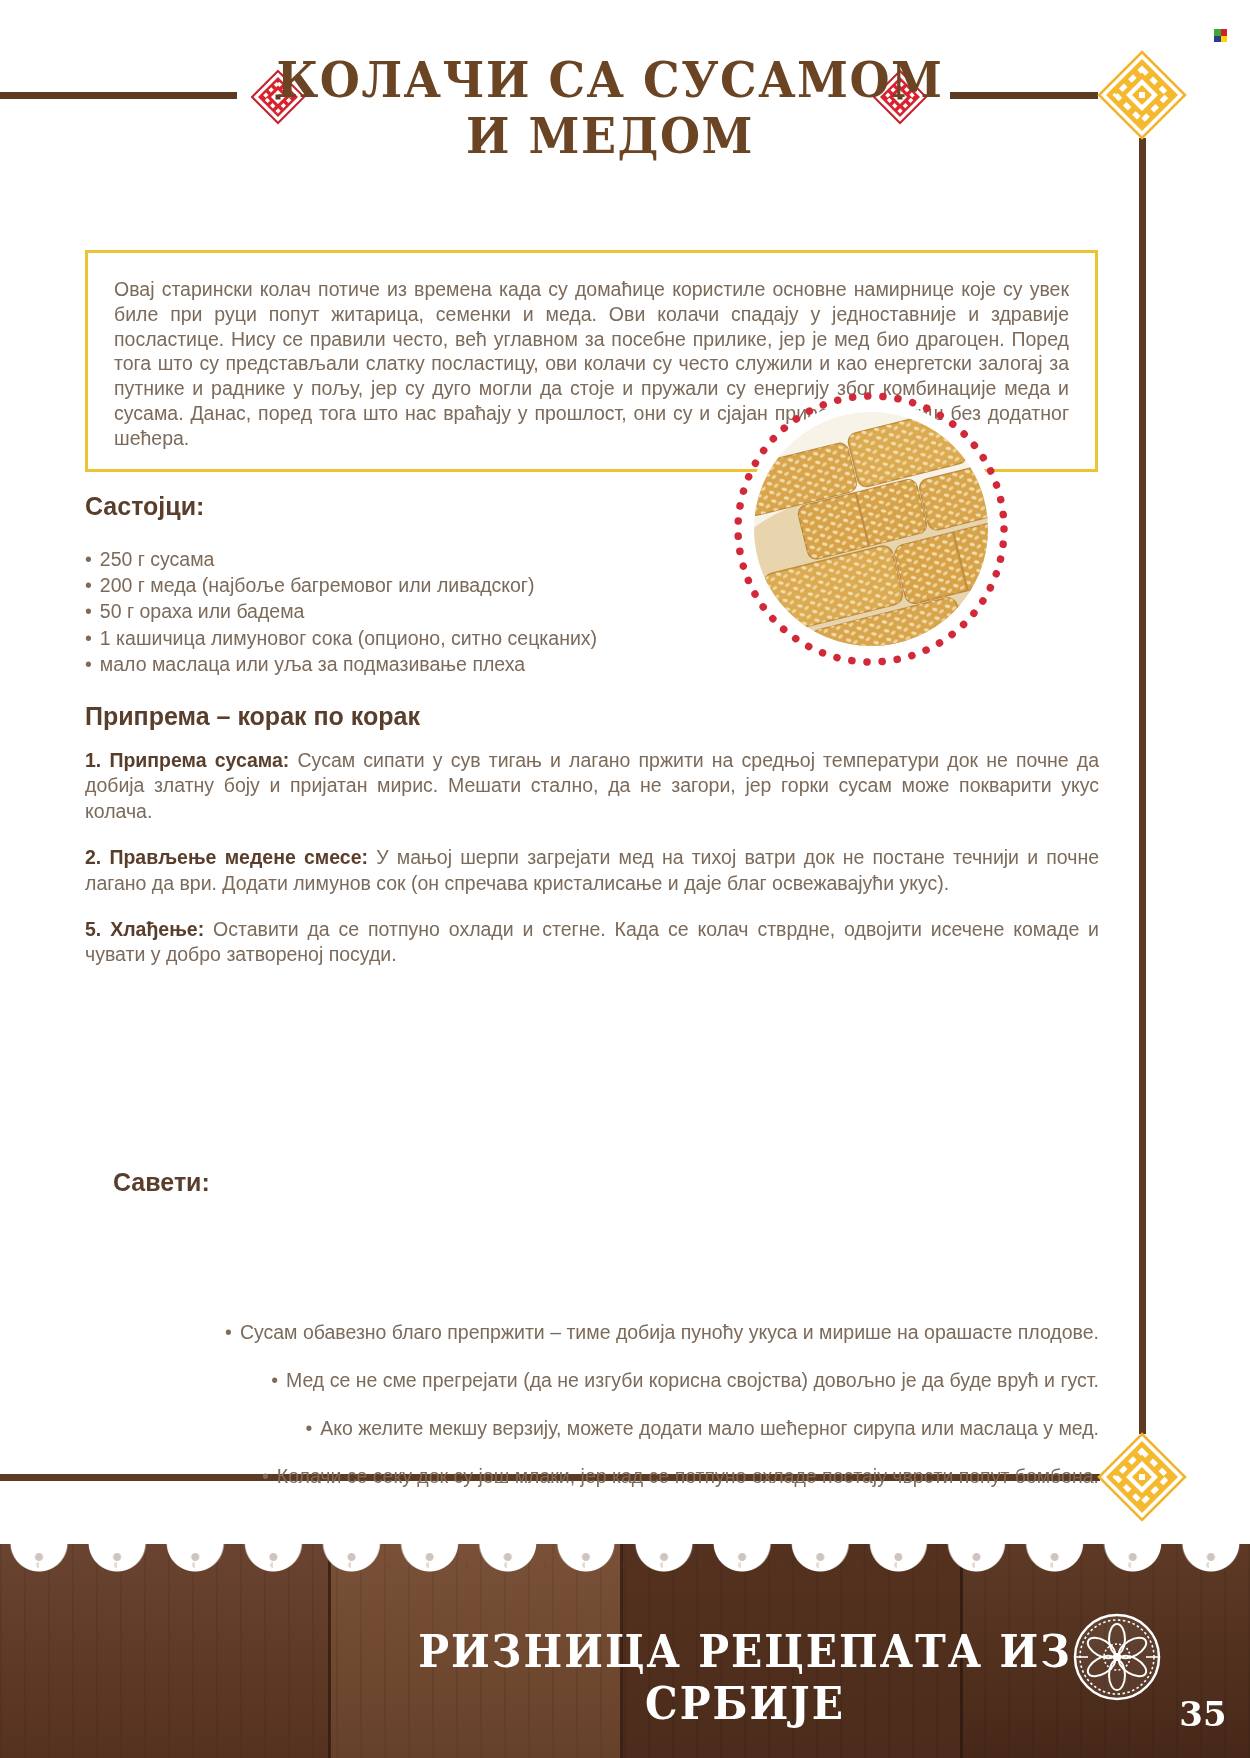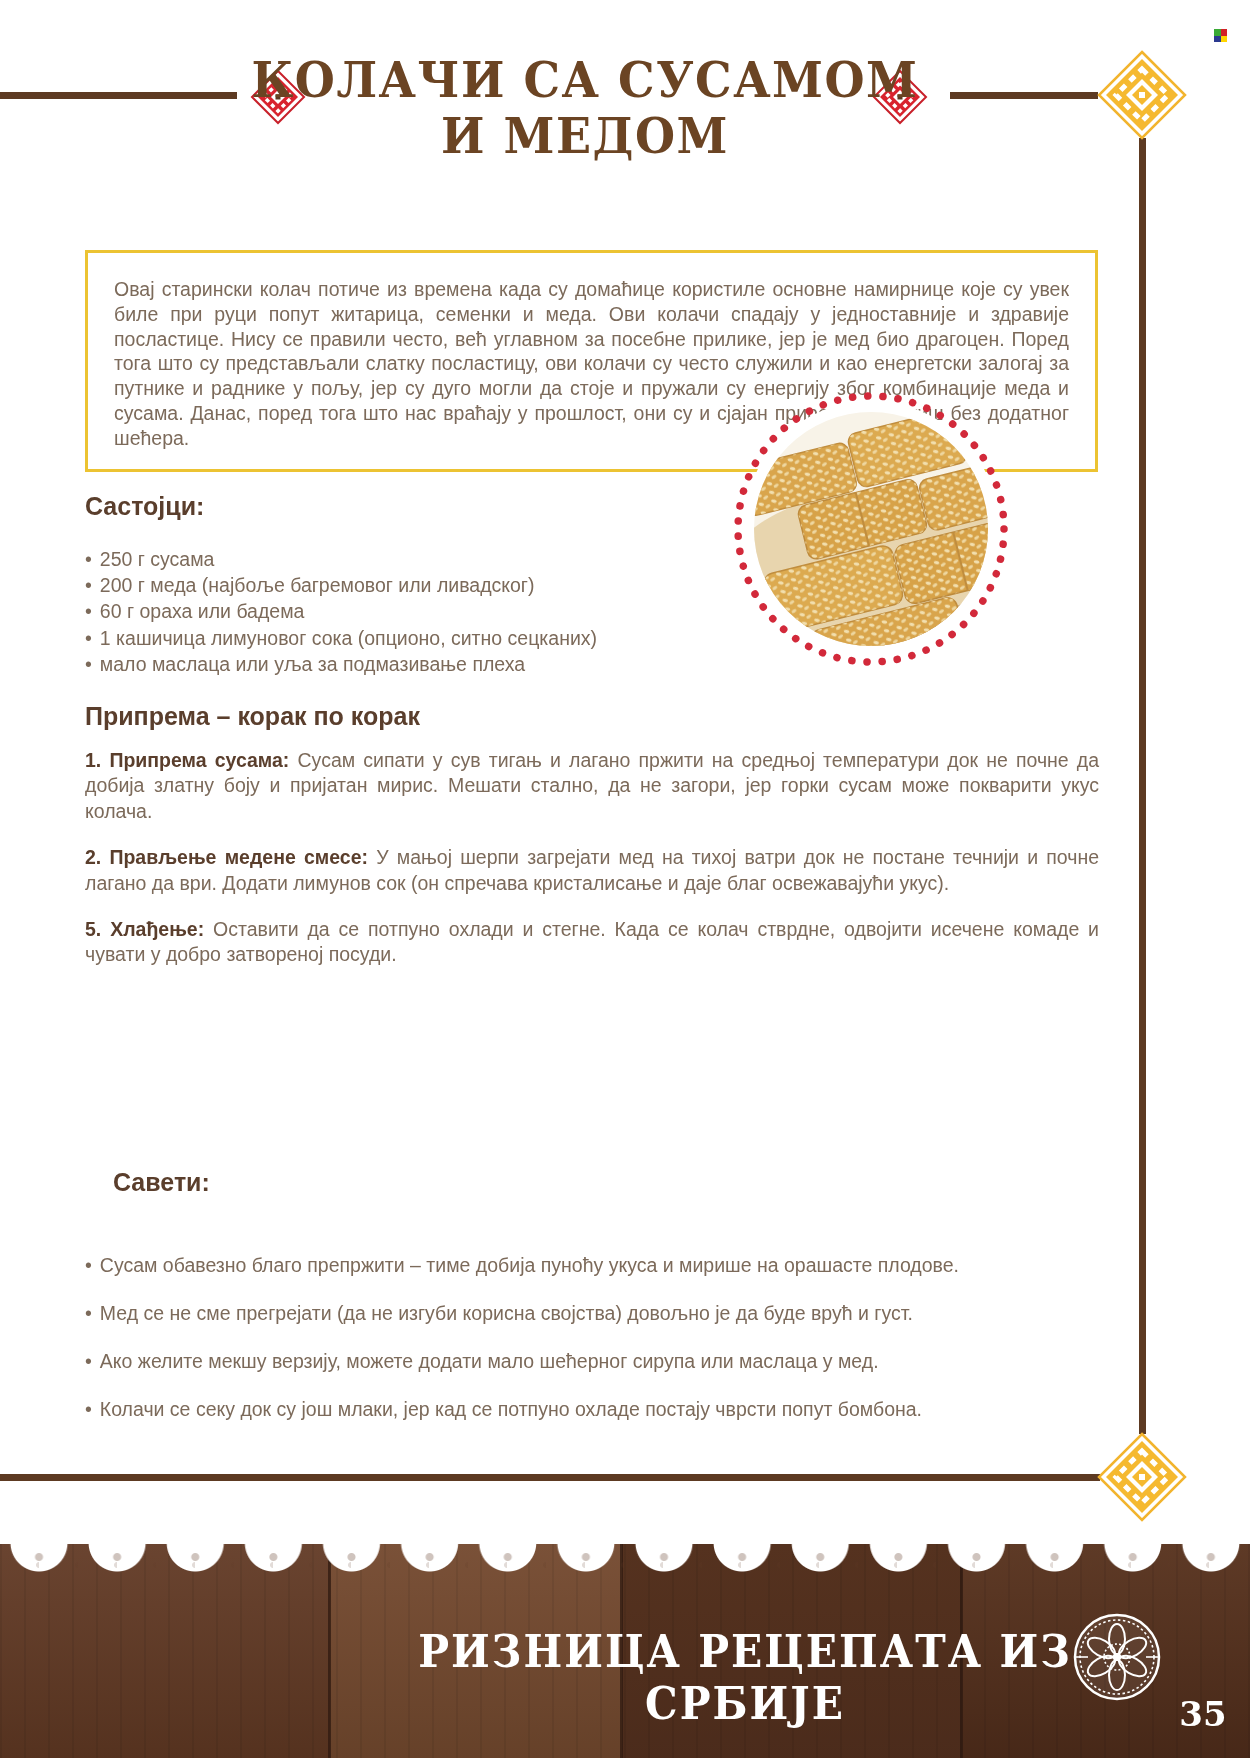--- a/index.html
+++ b/index.html
@@ -6,41 +6,41 @@
   .page{position:relative;width:1250px;height:1758px;background:#fff;overflow:hidden;
         font-family:"Liberation Sans",sans-serif;}
 
   
   .hline,.vline{position:absolute;background:#5d3a22;}
   .hline{height:7px;}
   .vline{width:7px;}
 
   
   .title-wrap{position:absolute;left:0;top:52px;width:1170px;text-align:center;
-              font-family:"DejaVu Serif",serif;font-weight:bold;color:#6b4423;}
+              font-family:"DejaVu Serif",serif;font-weight:bold;color:#6b4423;padding-left:25px;}
   .title-line{font-size:46px;letter-spacing:1.5px;line-height:56px;transform:scaleY(1.05);}
   .orn{position:absolute;}
 
   
   .intro-box{position:absolute;left:85px;top:250px;width:1013px;height:222px;
              border:3px solid #ecc332;box-sizing:border-box;padding:24px 26px 0 26px;background:#fff;}
   .intro-box p{margin:0;font-size:19.5px;line-height:24.8px;color:#7c6a5a;text-align:justify;}
 
   
   .photo{position:absolute;left:728px;top:386px;width:286px;height:286px;z-index:5;}
 
   
   .sec-h{position:absolute;left:85px;font-size:25px;font-weight:bold;color:#5a3e2c;}
   .ing-list{position:absolute;left:85px;top:546px;width:640px;}
   .ing-list .row{font-size:19.5px;line-height:26.2px;color:#7c6a5a;}
   .blt{margin-right:8px;}
   .steps{position:absolute;left:85px;top:748px;width:1014px;}
   .steps p{margin:0 0 21px 0;font-size:19.5px;line-height:25.4px;color:#7c6a5a;text-align:justify;}
   .steps b{color:#5a3e2c;margin-top:10px;}
-  .tips{position:absolute;left:85px;top:1253px;width:1014px;}
+  .tips{position:absolute;left:85px;top:1320px;width:1014px;text-align:right;}
   .tips .row{margin-bottom:23px;font-size:19.5px;line-height:25px;color:#7c6a5a;}
 
   
   .wood{position:absolute;left:0;top:1544px;width:1250px;height:214px;overflow:hidden;}
   .plank{position:absolute;top:0;height:100%;}
   .plank.p1{left:0;width:330px;background:linear-gradient(180deg,#6a4430,#55321f);}
   .plank.p2{left:330px;width:292px;background:linear-gradient(180deg,#7a5138,#664129);}
   .plank.p3{left:622px;width:340px;background:linear-gradient(180deg,#55321f,#45271761);background-color:#4f2e1e;}
   .plank.p4{left:962px;width:288px;background:linear-gradient(180deg,#5e3a26,#472818);}
   .plank-sep{position:absolute;top:0;width:3px;height:100%;background:#2f1a10;opacity:.75;}
@@ -171,21 +171,21 @@
         </g>
       </g>
     </g>
     <circle cx="143" cy="143" r="133" fill="none" stroke="#d2293a" stroke-width="7.5" stroke-linecap="round" stroke-dasharray="0.1 15.1"></circle>
   </svg>
 
   <div class="sec-h" style="top:492px;">Састојци:</div>
   <div class="ing-list">
     <div class="row"><span class="blt">•</span><span>250 г сусама</span></div>
     <div class="row"><span class="blt">•</span><span>200 г меда (најбоље багремовог или ливадског)</span></div>
-    <div class="row"><span class="blt">•</span><span>60 г ораха или бадема</span></div>
+    <div class="row"><span class="blt">•</span><span>50 г ораха или бадема</span></div>
     <div class="row"><span class="blt">•</span><span>1 кашичица лимуновог сока (опционо, ситно сецканих)</span></div>
     <div class="row"><span class="blt">•</span><span>мало маслаца или уља за подмазивање плеха</span></div>
   </div>
 
   <div class="sec-h" style="top:702px;">Припрема – корак по корак</div>
   <div class="steps">
     <p><b>1. Припрема сусама:</b> <span>Сусам сипати у сув тигањ и лагано пржити на средњој температури док не почне да добија златну боју и пријатан мирис. Мешати стално, да не загори, јер горки сусам може покварити укус колача.</span></p>
     <p><b>2. Прављење медене смесе:</b> <span>У мањој шерпи загрејати мед на тихој ватри док не постане течнији и почне лагано да ври. Додати лимунов сок (он спречава кристалисање и даје благ освежавајући укус).</span></p>
     <p><b>5. Хлађење:</b> <span>Оставити да се потпуно охлади и стегне. Када се колач стврдне, одвојити исечене комаде и чувати у добро затвореној посуди.</span></p>
   </div>

